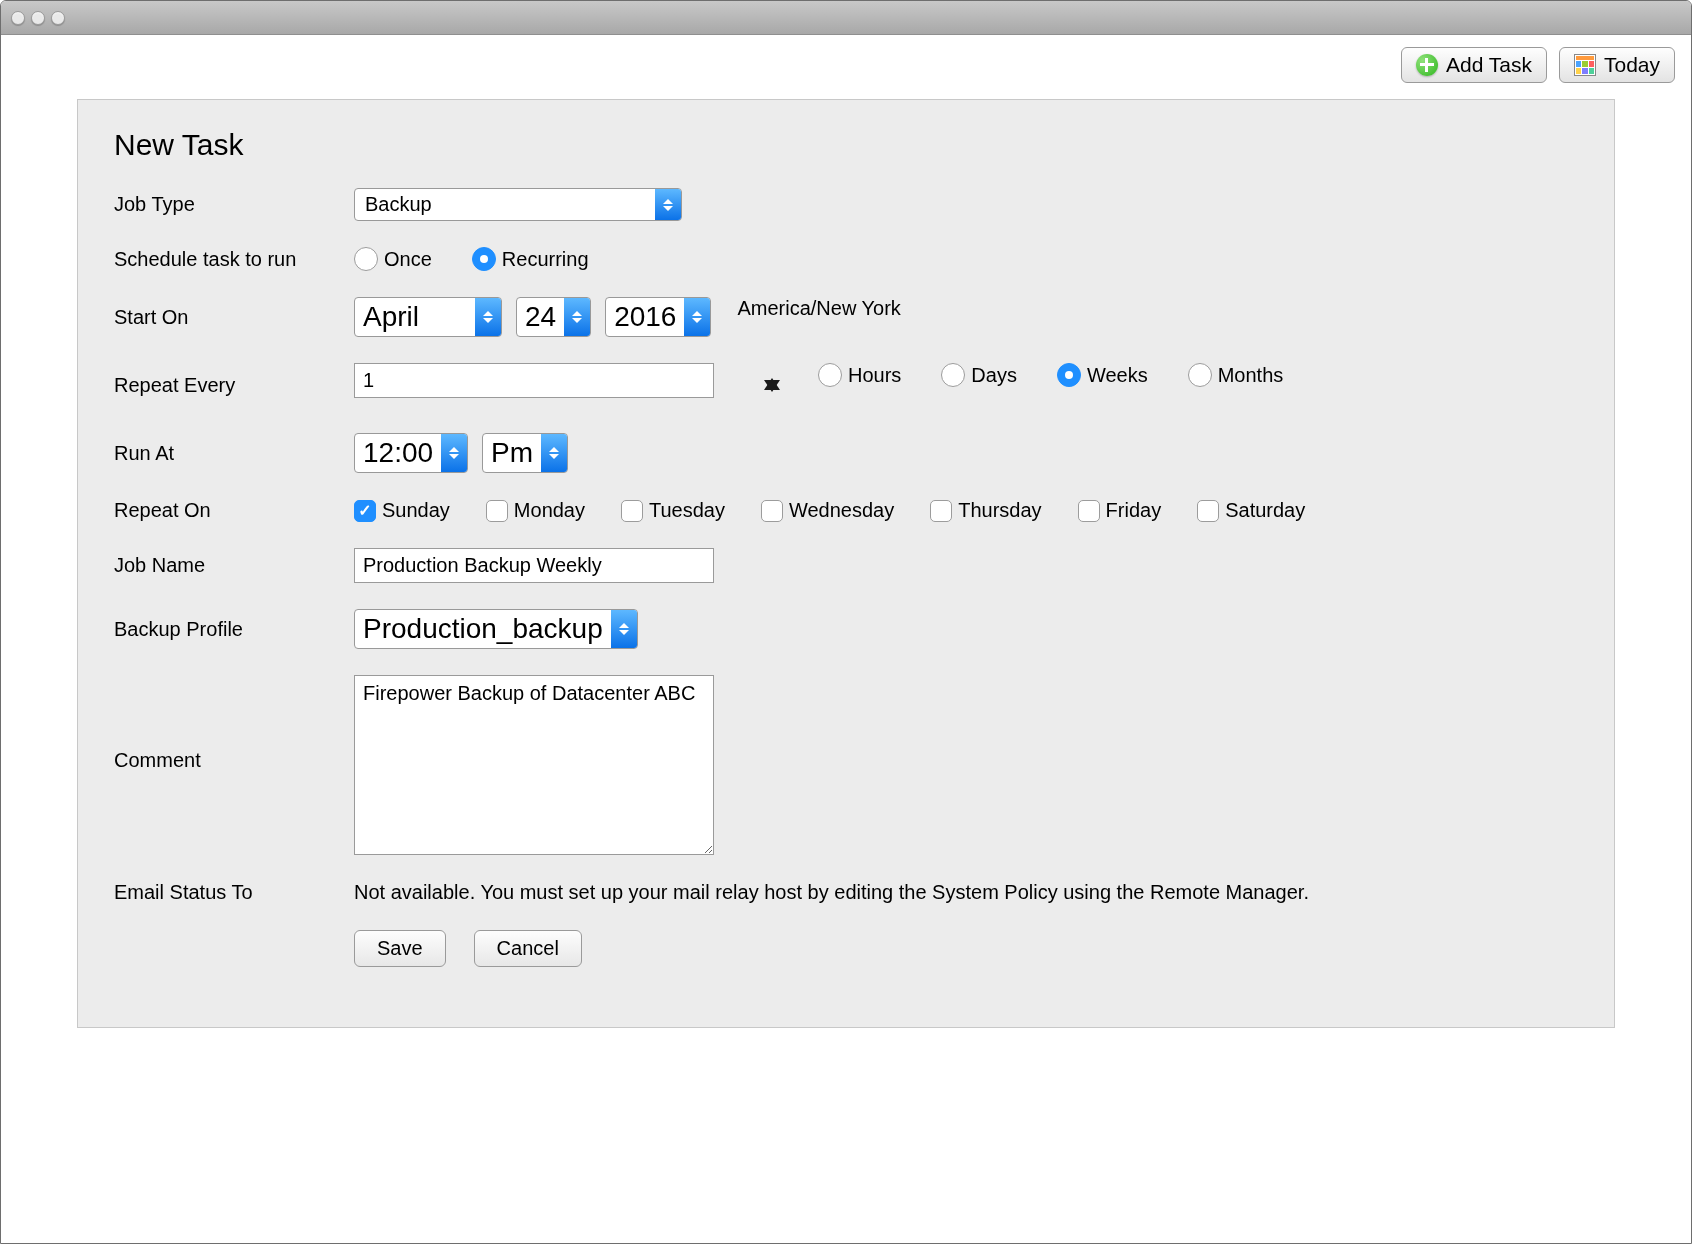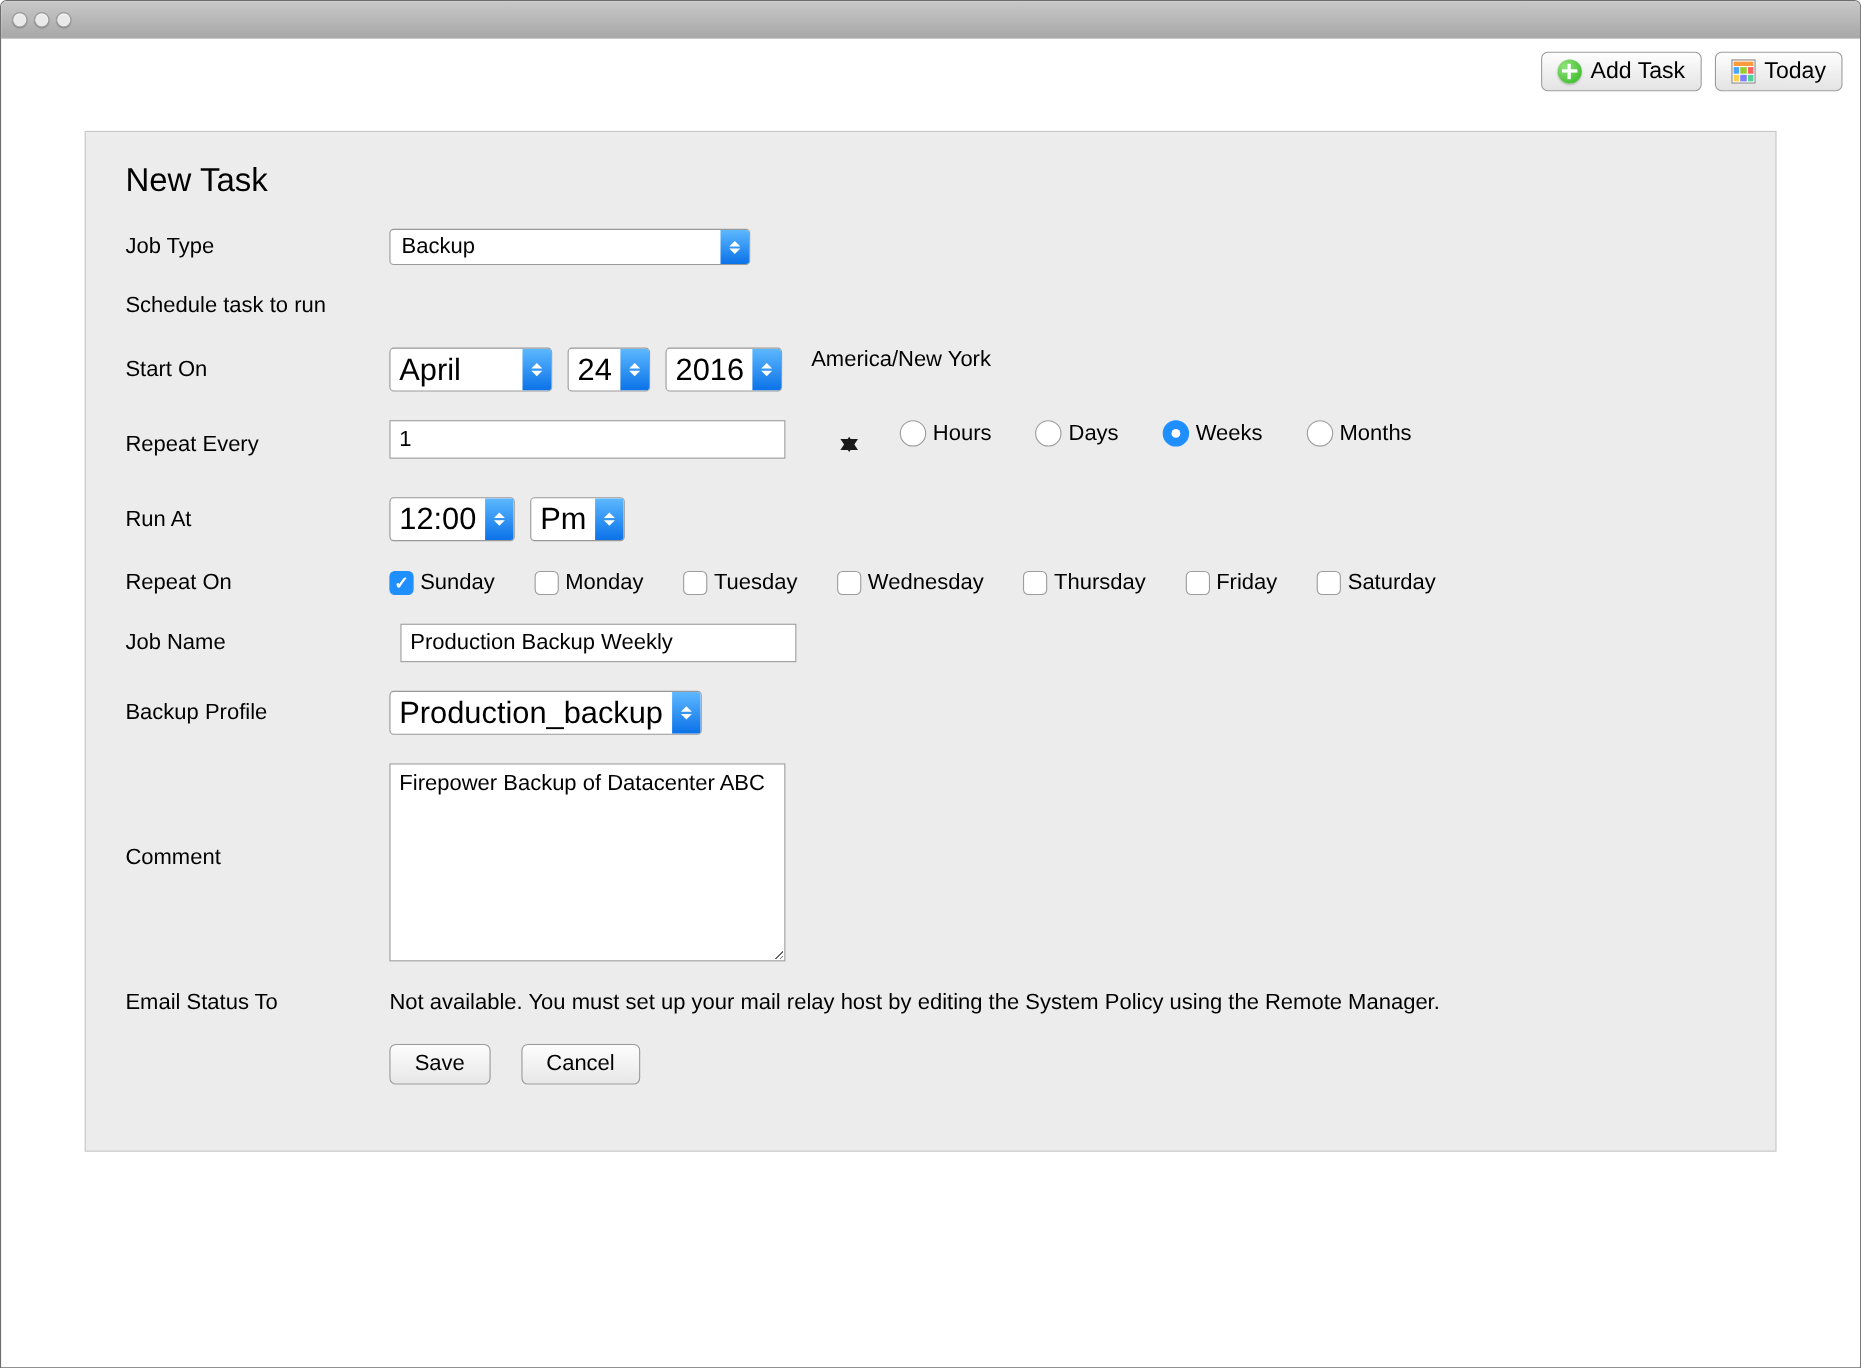--- a/index.html
+++ b/index.html
@@ -6,21 +6,21 @@
   html, body { margin:0; padding:0; font-family: "Helvetica Neue", Arial, sans-serif; font-size:20px; color:#000; }
   body { background:#fff; }
   .window { width:1692px; height:1244px; margin:0 auto; background:#fff; border:1px solid #6e6e6e; border-radius:6px 6px 0 0; overflow:hidden; }
   .titlebar { height:34px; background:linear-gradient(#c8c8c8,#a8a8a8); border-bottom:1px solid #8f8f8f; display:flex; align-items:center; padding:0 10px; }
   .dots { display:flex; gap:6px; margin-right:12px; }
   .dot { width:14px; height:14px; border-radius:50%; background:#e9e9e9; border:1px solid #9a9a9a; box-shadow: inset 0 1px 2px rgba(255,255,255,0.6), 0 1px 1px rgba(0,0,0,0.2);}
   .bc-link { color:#1100d1; font-weight:bold; text-decoration:underline; cursor:pointer; font-size:21px; }
   .bc-sep { color:#1100d1; font-weight:bold; margin:0 6px; }
   
   .content-outer { padding:12px 16px 0 16px; }
-  .toprow { display:flex; justify-content:flex-end; gap:12px; margin-bottom:36px; }
+  .toprow { display:flex; justify-content:flex-end; gap:12px; margin-bottom:16px; }
   .top-btn { display:inline-flex; align-items:center; gap:8px; background:linear-gradient(#fefefe,#e3e3e3); border:1px solid #9a9a9a; border-radius:6px; padding:5px 14px; font-size:21px; cursor:pointer; }
   .plus-icon { width:22px; height:22px; border-radius:50%; background:radial-gradient(circle at 30% 30%, #8fe27a, #2fb61e); position:relative; box-shadow:0 1px 2px rgba(0,0,0,0.25);}
   .plus-icon::before,.plus-icon::after{content:"";position:absolute;background:#fff;}
   .plus-icon::before{left:4px;right:4px;top:9px;height:3px;}
   .plus-icon::after{top:4px;bottom:4px;left:9px;width:3px;}
   .cal-icon { width:22px; height:22px; position:relative; border:1px solid #888; background:#fff; display:grid; grid-template-columns:1fr 1fr 1fr; grid-template-rows:4px 1fr 1fr; gap:1px; padding:1px; }
   .cal-icon span:nth-child(1){grid-column:1/4;background:#ff9a3c;}
   .cal-icon span:nth-child(2){background:#4aa3ff;}
   .cal-icon span:nth-child(3){background:#9acd32;}
   .cal-icon span:nth-child(4){background:#ff6060;}
@@ -41,21 +41,21 @@
   .sel-arrow { width:26px; background:linear-gradient(#5db8ff,#0b72e8); display:flex; flex-direction:column; align-items:center; justify-content:center; gap:2px; cursor:pointer; }
   .tri-up { width:0;height:0;border-left:5px solid transparent;border-right:5px solid transparent;border-bottom:5px solid #fff;}
   .tri-down { width:0;height:0;border-left:5px solid transparent;border-right:5px solid transparent;border-top:5px solid #fff;}
 
   .radio { width:24px; height:24px; border-radius:50%; border:1.5px solid #9c9c9c; background:#fff; display:inline-flex; align-items:center; justify-content:center; margin-right:6px; cursor:pointer; }
   .radio.checked { background:#1f8fff; border-color:#1f8fff; }
   .radio.checked .inner { width:8px; height:8px; border-radius:50%; background:#fff; }
   .radiolabel { display:inline-flex; align-items:center; font-size:20px; margin-right:26px; }
 
   .text-input { border:1px solid #9a9a9a; background:#fff; font-size:20px; padding:5px 8px; }
-  .text-input.full { width:360px;margin-left:10px; }
+  .text-input.full { width:360px; }
   .text-input.wide { width:360px; }
   .text-input.tall { width:360px; height:180px; resize:both; font-family:inherit; font-size:20px; padding:6px 8px; }
 
   .spinner { display:flex; flex-direction:column; align-items:center; justify-content:center; gap:14px; margin:0 24px 0 36px; }
   .spin-btn { background:transparent; border:none; cursor:pointer; padding:0; }
   .spin-up { width:0;height:0;border-left:8px solid transparent;border-right:8px solid transparent;border-bottom:12px solid #1a1a1a;}
   .spin-down { width:0;height:0;border-left:8px solid transparent;border-right:8px solid transparent;border-top:12px solid #1a1a1a;}
 
   .checkbox { width:22px; height:22px; border-radius:5px; border:1.5px solid #9c9c9c; background:#fff; margin-right:6px; display:inline-flex; align-items:center; justify-content:center; cursor:pointer; }
   .checkbox.checked { background:#1f8fff; border-color:#1f8fff; }
@@ -114,20 +114,32 @@
             <span class="sel-arrow">
                 <span class="tri-up"></span>
                 <span class="tri-down"></span>
               </span>
           </div>
         </div>
       </div>
 
       <div class="row">
         <div class="label">Schedule task to run</div>
+        <div class="ctrl">
+          <span class="radiolabel">
+            <span class="radio"></span>
+            <span>Once</span>
+          </span>
+          <span class="radiolabel">
+            <span class="radio checked">
+                <span class="inner"></span>
+              </span>
+            <span>Recurring</span>
+          </span>
+        </div>
       </div>
 
       <div class="row">
         <div class="label">Start On</div>
         <div class="ctrl">
           <div class="sel-sm">
             <span class="sel-text" style="min-width:120px">April</span>
             <span class="sel-arrow">
                 <span class="tri-up"></span>
                 <span class="tri-down"></span>

